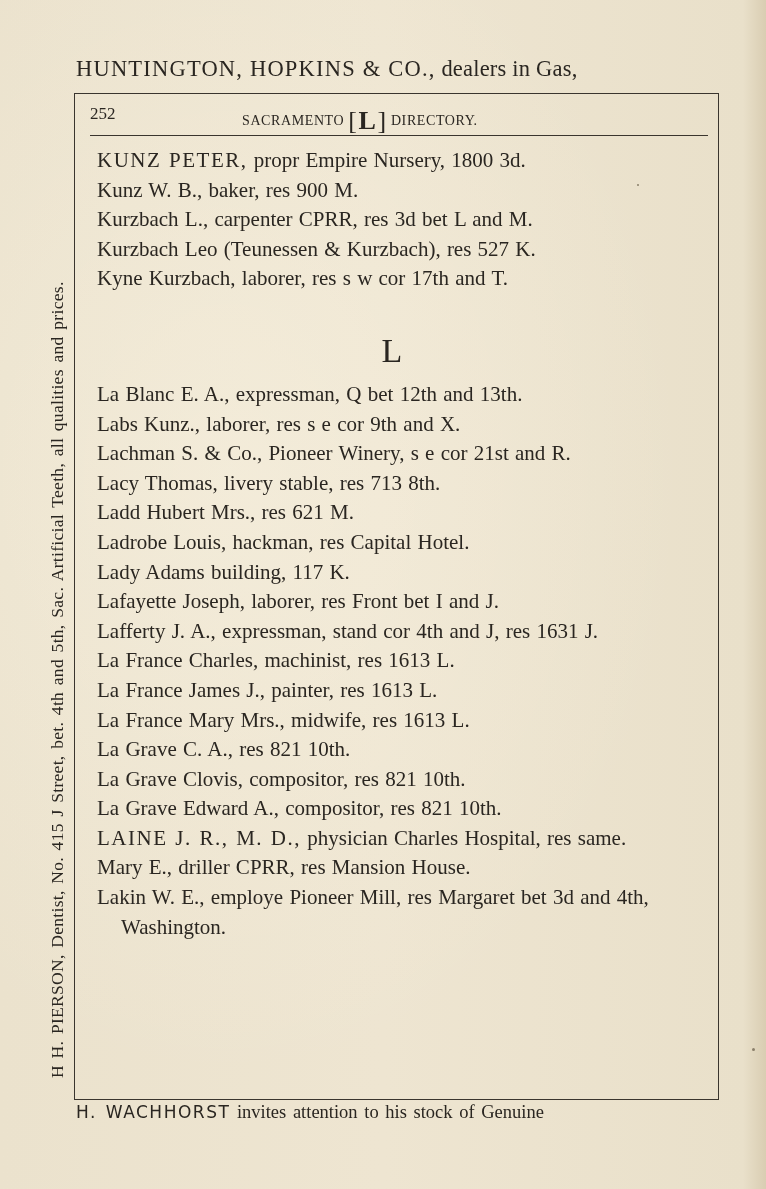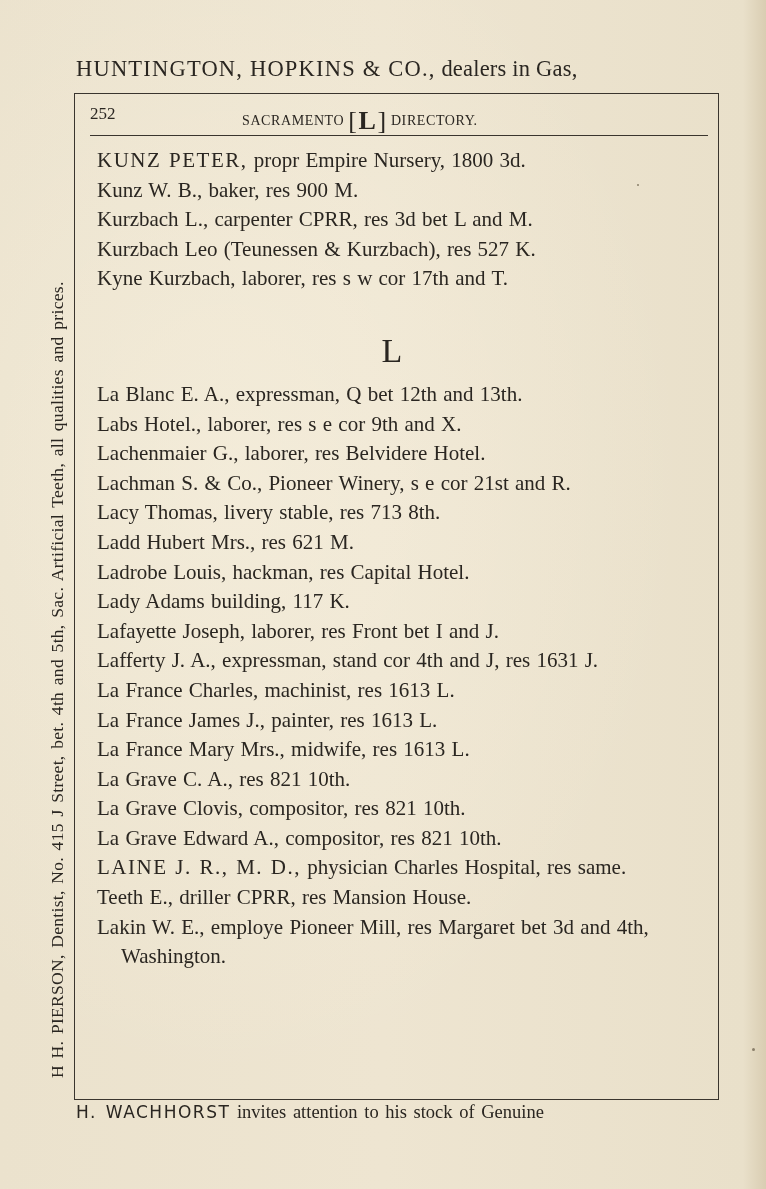--- a/index.html
+++ b/index.html
@@ -172,37 +172,36 @@
   <div id="before-list">
       <div class="entry"><span class="caps">KUNZ PETER,</span><span> propr Empire Nursery, 1800 3d.</span></div>
       <div class="entry"><span>Kunz W. B., baker, res 900 M.</span></div>
       <div class="entry"><span>Kurzbach L., carpenter CPRR, res 3d bet L and M.</span></div>
       <div class="entry"><span>Kurzbach Leo (Teunessen &amp; Kurzbach), res 527 K.</span></div>
       <div class="entry"><span>Kyne Kurzbach, laborer, res s w cor 17th and T.</span></div>
     </div>
   <div class="section-letter">L</div>
   <div id="after-list">
       <div class="entry"><span>La Blanc E. A., expressman, Q bet 12th and 13th.</span></div>
-      <div class="entry"><span>Labs Hotel., laborer, res s e cor 9th and X.</span></div>
-      <div class="entry"><span>Lachenmaier G., laborer, res Belvidere Hotel.</span></div>
+      <div class="entry"><span>Labs Kunz., laborer, res s e cor 9th and X.</span></div>
       <div class="entry"><span>Lachman S. &amp; Co., Pioneer Winery, s e cor 21st and R.</span></div>
       <div class="entry"><span>Lacy Thomas, livery stable, res 713 8th.</span></div>
       <div class="entry"><span>Ladd Hubert Mrs., res 621 M.</span></div>
       <div class="entry"><span>Ladrobe Louis, hackman, res Capital Hotel.</span></div>
       <div class="entry"><span>Lady Adams building, 117 K.</span></div>
       <div class="entry"><span>Lafayette Joseph, laborer, res Front bet I and J.</span></div>
       <div class="entry"><span>Lafferty J. A., expressman, stand cor 4th and J, res 1631 J.</span></div>
       <div class="entry"><span>La France Charles, machinist, res 1613 L.</span></div>
       <div class="entry"><span>La France James J., painter, res 1613 L.</span></div>
       <div class="entry"><span>La France Mary Mrs., midwife, res 1613 L.</span></div>
       <div class="entry"><span>La Grave C. A., res 821 10th.</span></div>
       <div class="entry"><span>La Grave Clovis, compositor, res 821 10th.</span></div>
       <div class="entry"><span>La Grave Edward A., compositor, res 821 10th.</span></div>
       <div class="entry"><span class="caps">LAINE J. R., M. D.,</span><span> physician Charles Hospital, res same.</span></div>
-      <div class="entry"><span>Teeth E., driller CPRR, res Mansion House.</span></div>
+      <div class="entry"><span>Mary E., driller CPRR, res Mansion House.</span></div>
       <div class="entry"><span>Lakin W. E., employe Pioneer Mill, res Margaret bet 3d and 4th, Washington.</span></div>
     </div>
 </div>
 
 <div class="side-ad">H H. PIERSON, Dentist, No. 415 J Street, bet. 4th and 5th, Sac.   Artificial Teeth, all qualities and prices.</div>
 
 <div class="bottom-ad">
   <span class="firm">H. WACHHORST</span><span> invites attention to his stock of Genuine</span>
 </div>
 

